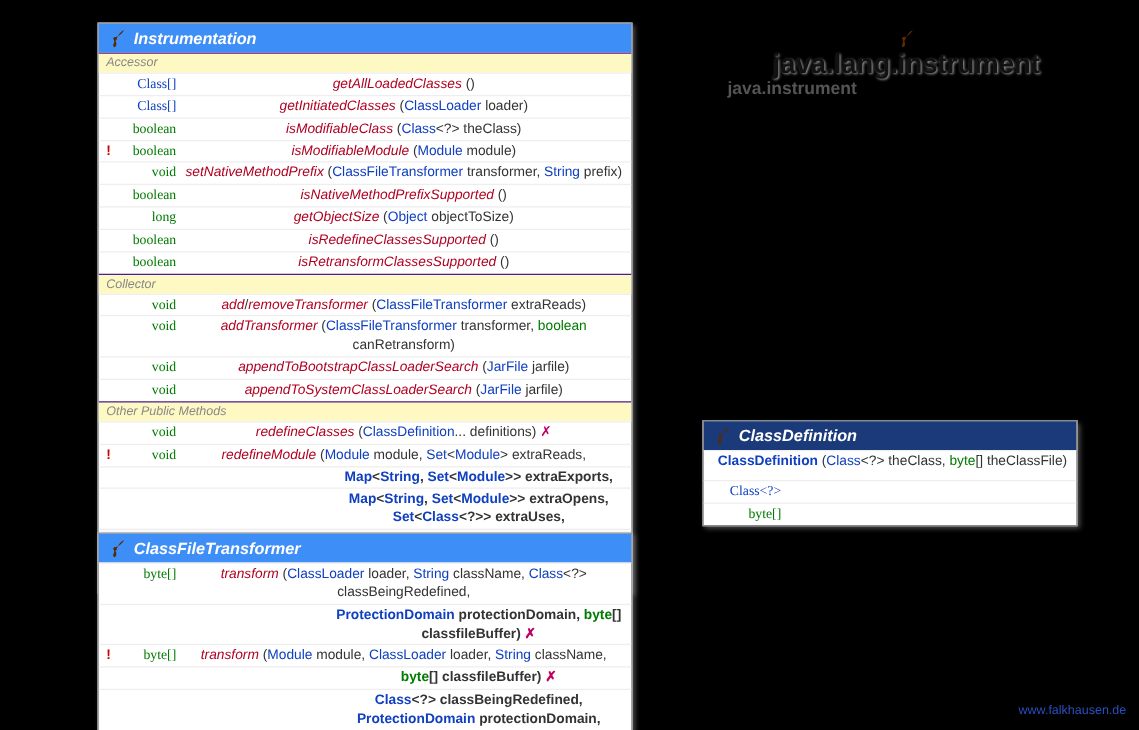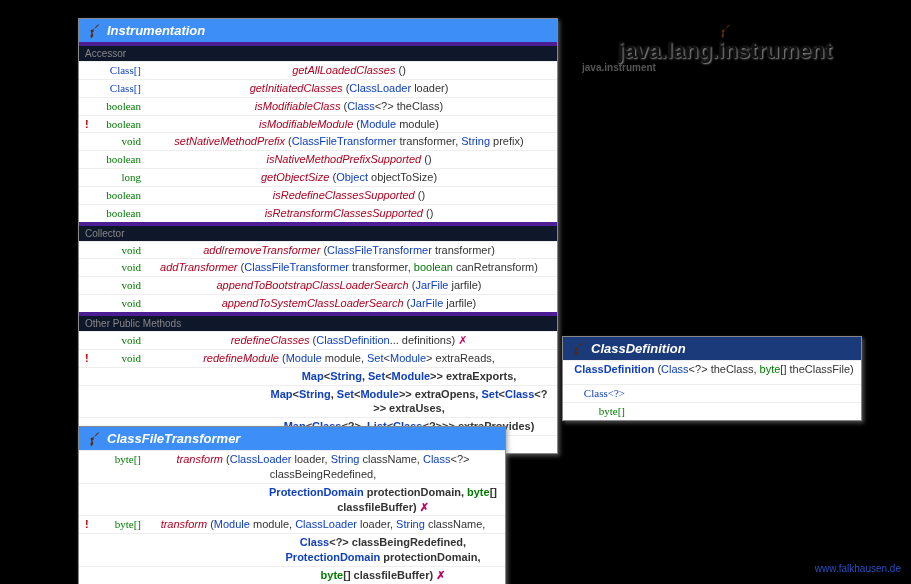--- a/index.html
+++ b/index.html
@@ -32,25 +32,26 @@
   }
   .hdr-blue { background: #3e8ef7; }
   .hdr-dark { background: #1a3a7a; }
   .violin {
     width: 14px; height: 14px;
     display: inline-block;
     font-style: normal;
   }
   .violin svg { width:14px; height:14px; }
   .section-label {
+    font-style: italic;
     color: #888;
     font-size: 10px;
     padding: 2px 6px 2px 6px;
-    border-top: 4px solid #4c1d95;
-    background:#0f172a;
+    border-top: 1px solid #4c1d95;
+    background:#fef9c3;
   }
   .row {
     display: flex;
     padding: 1px 6px;
     line-height: 1.35;
     border-top: 1px solid #eee;
     white-space: nowrap;
   }
   .flag { width: 10px; color:#c00; font-weight:bold; text-align:left; }
   .ret  { width: 52px; text-align: right; padding-right: 6px; font-family: Liberation Serif, serif; }
@@ -69,21 +70,21 @@
     text-align: left;
   }
   .title-main {
     font-size: 22px;
     font-weight: bold;
     color: #111;
     text-shadow: 1px 1px 2px #999;
     display:flex; align-items:center; gap:6px;flex-direction:column;
   }
   .title-sub {
-    font-size: 10px;
+    font-size: 14px;
     color: #555;
     font-weight: bold;
     margin-top: -2px;
     margin-left: 22px;
   }
   .footer-link {
     position: absolute;
     right: 10px;
     bottom: 10px;
     font-size: 10px;
@@ -96,21 +97,21 @@
 <div class="title-block">
   <div class="title-main">
     <span class="violin"><svg viewBox="0 0 24 24">
           <path d="M6 20c2-2 2-6 0-8 1-3 4-3 5 0 2-6 6-10 10-12-2 4-6 8-12 10 3 1 3 4 0 5 2 2 2 6 0 8-1 1-3 1-3-3z" fill="#5a2b00"></path>
         </svg></span>
     <span>java.lang.instrument</span>
   </div>
   <div class="title-sub">java.instrument</div>
 </div>
 
-<div class="panel" style="left:78px; top:18px; width:480px;">
+<div class="panel" style="left:78px; top:18px; width:428px;">
   <div class="panel-header hdr-blue">
     <span class="violin"><svg viewBox="0 0 24 24">
           <path d="M6 20c2-2 2-6 0-8 1-3 4-3 5 0 2-6 6-10 10-12-2 4-6 8-12 10 3 1 3 4 0 5 2 2 2 6 0 8-1 1-3 1-3-3z" fill="#5a2b00"></path>
         </svg></span>
     <span>Instrumentation</span>
   </div>
   <div>
       <div class="section-label">Accessor</div>
       <div class="row">
         <span class="flag"></span>
@@ -154,21 +155,21 @@
       </div>
       <div class="row">
         <span class="flag"></span>
         <span class="ret c-kw">boolean</span>
         <span class="sig"><span class="c-method">isRetransformClassesSupported</span><span class="c-text"> ()</span></span>
       </div>
       <div class="section-label">Collector</div>
       <div class="row">
         <span class="flag"></span>
         <span class="ret c-kw">void</span>
-        <span class="sig"><span class="c-method">add</span><span class="c-text">/</span><span class="c-method">removeTransformer</span><span class="c-text"> (</span><span class="c-type">ClassFileTransformer</span><span class="c-text"> transformer)</span></span>
+        <span class="sig"><span class="c-method">add</span><span class="c-text">/</span><span class="c-method">removeTransformer</span><span class="c-text"> (</span><span class="c-type">ClassFileTransformer</span><span class="c-text"> extraReads)</span></span>
       </div>
       <div class="row">
         <span class="flag"></span>
         <span class="ret c-kw">void</span>
         <span class="sig"><span class="c-method">addTransformer</span><span class="c-text"> (</span><span class="c-type">ClassFileTransformer</span><span class="c-text"> transformer, </span><span class="c-kw">boolean</span><span class="c-text"> canRetransform)</span></span>
       </div>
       <div class="row">
         <span class="flag"></span>
         <span class="ret c-kw">void</span>
         <span class="sig"><span class="c-method">appendToBootstrapClassLoaderSearch</span><span class="c-text"> (</span><span class="c-type">JarFile</span><span class="c-text"> jarfile)</span></span>
@@ -231,26 +232,26 @@
         <span class="sig indent"><span class="c-type">ProtectionDomain</span><span class="c-text"> protectionDomain, </span><span class="c-kw">byte</span><span class="c-text">[] classfileBuffer) </span><span class="c-mark">✗</span></span>
       </div>
       <div class="row">
         <span class="flag">!</span>
         <span class="ret c-kw">byte[]</span>
         <span class="sig"><span class="c-method">transform</span><span class="c-text"> (</span><span class="c-type">Module</span><span class="c-text"> module, </span><span class="c-type">ClassLoader</span><span class="c-text"> loader, </span><span class="c-type">String</span><span class="c-text"> className,</span></span>
       </div>
       <div class="row">
         <span class="flag"></span>
         <span class="ret "></span>
+        <span class="sig indent"><span class="c-kw">byte</span><span class="c-text">[] classfileBuffer) </span><span class="c-mark">✗</span></span>
+      </div>
+      <div class="row">
+        <span class="flag"></span>
+        <span class="ret "></span>
         <span class="sig indent"><span class="c-type">Class</span><span class="c-text">&lt;?&gt; classBeingRedefined, </span><span class="c-type">ProtectionDomain</span><span class="c-text"> protectionDomain,</span></span>
-      </div>
-      <div class="row">
-        <span class="flag"></span>
-        <span class="ret "></span>
-        <span class="sig indent"><span class="c-kw">byte</span><span class="c-text">[] classfileBuffer) </span><span class="c-mark">✗</span></span>
       </div>
     </div>
 </div>
 
 <div class="panel" style="left:562px; top:336px; width:300px;">
   <div class="panel-header hdr-dark">
     <span class="violin"><svg viewBox="0 0 24 24">
           <path d="M6 20c2-2 2-6 0-8 1-3 4-3 5 0 2-6 6-10 10-12-2 4-6 8-12 10 3 1 3 4 0 5 2 2 2 6 0 8-1 1-3 1-3-3z" fill="#5a2b00"></path>
         </svg></span>
     <span>ClassDefinition</span>

